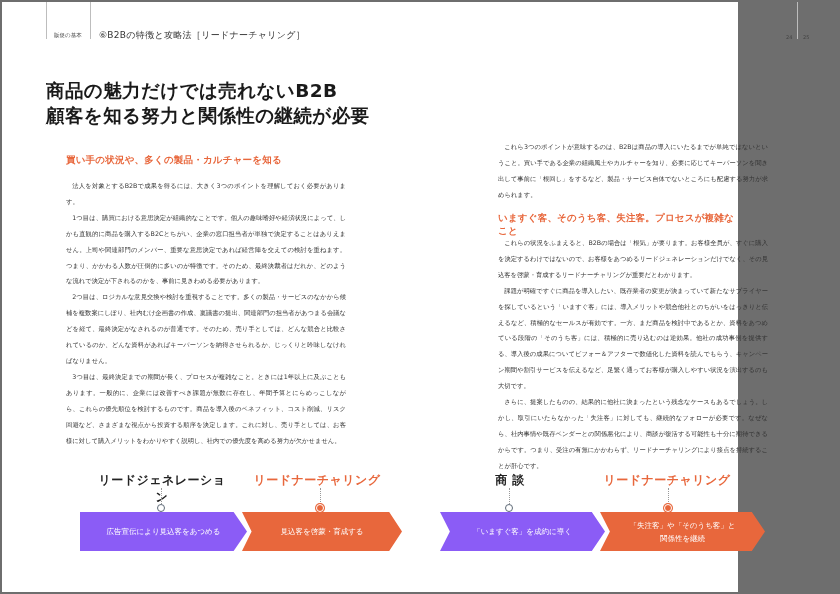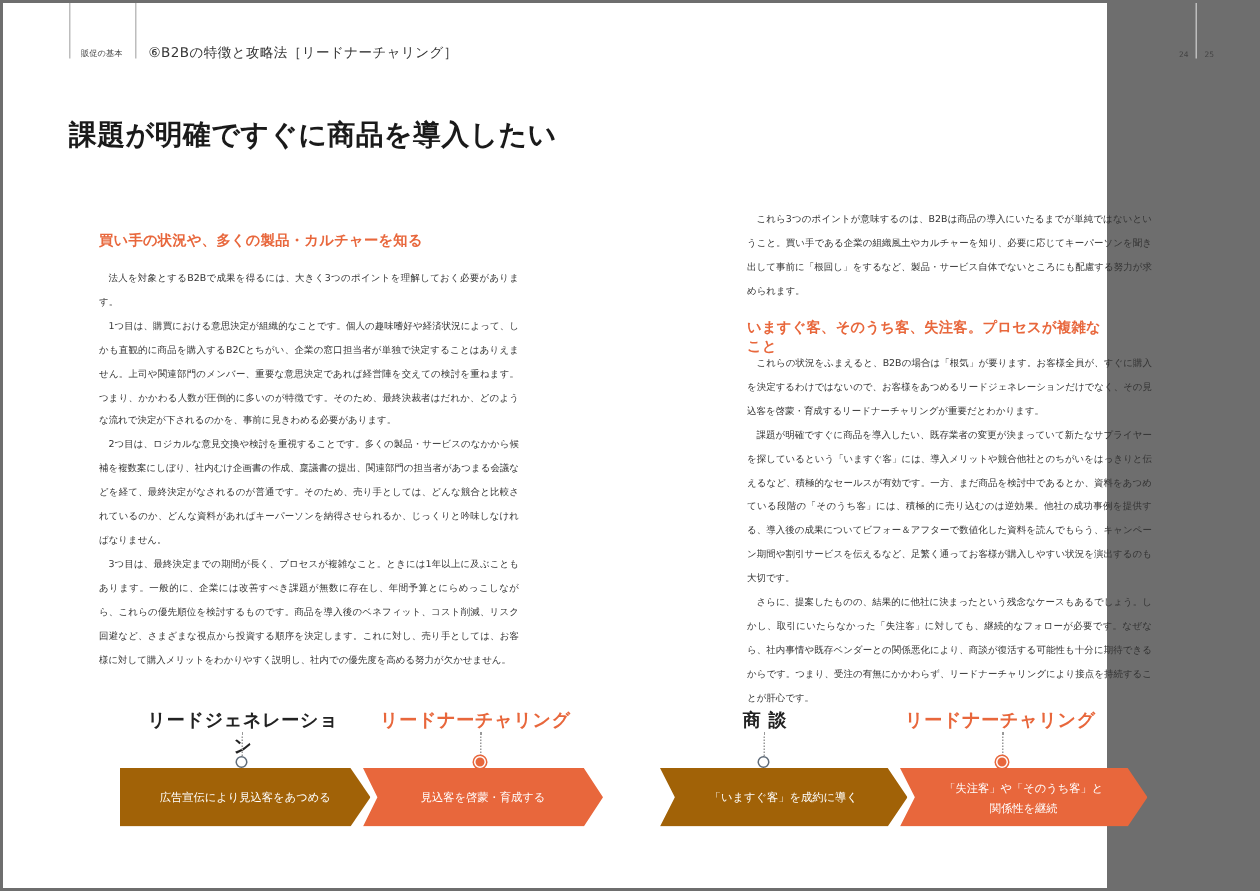--- a/index.html
+++ b/index.html
@@ -29,39 +29,40 @@
   .col-left { left: 64px; width: 280px; }
   .col-right { left: 496px; width: 270px; }
 
   .flow-label { position: absolute; font-size: 12px; font-weight: bold; text-align: center; letter-spacing: 0.5px; }
   .flow-label.dark { color: #222; }
   .flow-label.orange { color: #e8673c; }
   .connector { position: absolute; width: 0; border-left: 1px dotted #999; height: 16px; }
   .dot { position: absolute; width: 6px; height: 6px; border-radius: 50%; background: #fff; border: 1.5px solid #5f6b78; }
   .dot.or { border-color: #fff; background: #e8673c; box-shadow: 0 0 0 1px #e8673c; }
   .chev { position: absolute; height: 39px; display: flex; align-items: center; justify-content: center; color: #fff; font-size: 7.5px; text-align: center; line-height: 13px; }
-  .chev.gray { background: #a16207; font-family: Liberation Serif, serif; }
+  .chev.gray { background: #8b5cf6; font-family: Liberation Serif, serif; }
   .chev.org { background: #e8673c; }
   .chev span { display: block; }
 </style>
 </head>
 <body>
 
 <div class="spread">
 
   <div class="hdr-rule-1"></div>
   <div class="hdr-rule-2"></div>
   <span class="section-label">販促の基本</span>
   <span class="running-title">⑥B2Bの特徴と攻略法［リードナーチャリング］</span>
   <span class="page-l">24</span>
   <div class="hdr-rule-page"></div>
   <span class="page-r">25</span>
 
   <div class="headline">
-    <div>課題が明確ですぐに商品を導入したい</div>
+    <div>商品の魅力だけでは売れないB2B</div>
+    <div>顧客を知る努力と関係性の継続が必要</div>
   </div>
 
   <div class="subhead" style="left:64px; top:152px;">買い手の状況や、多くの製品・カルチャーを知る</div>
   <div class="body-text col-left" style="top:176px;">
     <p>法人を対象とするB2Bで成果を得るには、大きく3つのポイントを理解しておく必要があります。</p>
     <p>1つ目は、購買における意思決定が組織的なことです。個人の趣味嗜好や経済状況によって、しかも直観的に商品を購入するB2Cとちがい、企業の窓口担当者が単独で決定することはありえません。上司や関連部門のメンバー、重要な意思決定であれば経営陣を交えての検討を重ねます。つまり、かかわる人数が圧倒的に多いのが特徴です。そのため、最終決裁者はだれか、どのような流れで決定が下されるのかを、事前に見きわめる必要があります。</p>
     <p>2つ目は、ロジカルな意見交換や検討を重視することです。多くの製品・サービスのなかから候補を複数案にしぼり、社内むけ企画書の作成、稟議書の提出、関連部門の担当者があつまる会議などを経て、最終決定がなされるのが普通です。そのため、売り手としては、どんな競合と比較されているのか、どんな資料があればキーパーソンを納得させられるか、じっくりと吟味しなければなりません。</p>
     <p>3つ目は、最終決定までの期間が長く、プロセスが複雑なこと。ときには1年以上に及ぶこともあります。一般的に、企業には改善すべき課題が無数に存在し、年間予算とにらめっこしながら、これらの優先順位を検討するものです。商品を導入後のベネフィット、コスト削減、リスク回避など、さまざまな視点から投資する順序を決定します。これに対し、売り手としては、お客様に対して購入メリットをわかりやすく説明し、社内での優先度を高める努力が欠かせません。</p>
   </div>
 

